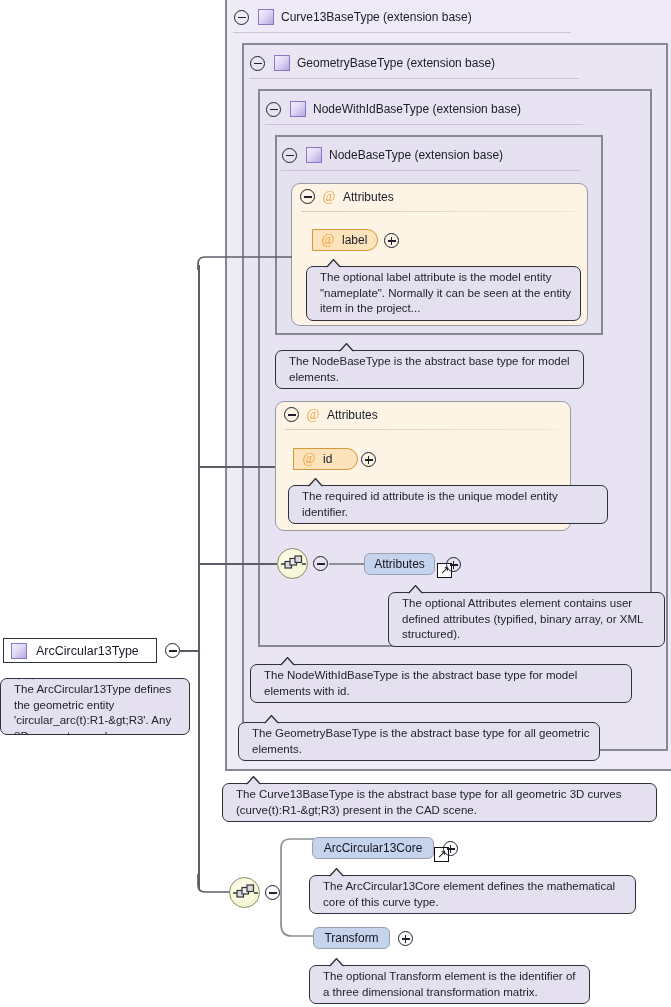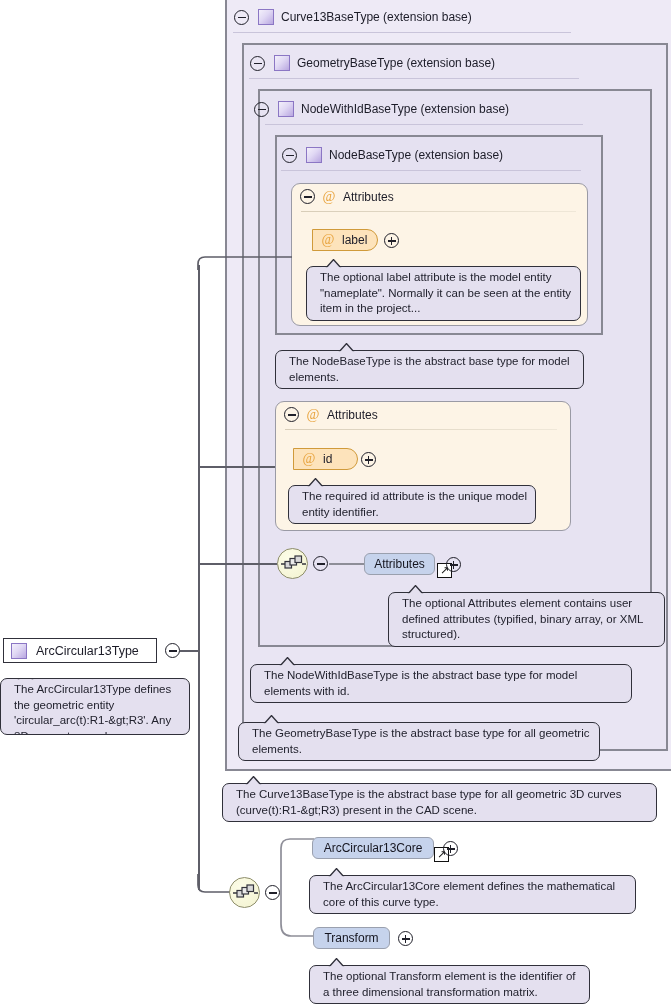--- a/index.html
+++ b/index.html
@@ -88,21 +88,21 @@
 
 <div class="typebox lvl2" style="left:242px;top:43px;width:426px;height:708px;"></div>
 <div class="typehdr" style="left:250px;top:52px;">
   <span class="pmc"></span>
   <span class="ctico" style="margin-left:9px;"></span>
   <span class="lbl">GeometryBaseType (extension base)</span>
 </div>
 <div class="hdrline" style="left:249px;top:78px;width:330px;"></div>
 
 <div class="typebox lvl3" style="left:258px;top:89px;width:394px;height:558px;"></div>
-<div class="typehdr" style="left:254px;top:98px;">
+<div class="typehdr" style="left:266px;top:98px;">
   <span class="pmc"></span>
   <span class="ctico" style="margin-left:9px;"></span>
   <span class="lbl">NodeWithIdBaseType (extension base)</span>
 </div>
 <div class="hdrline" style="left:265px;top:124px;width:318px;"></div>
 
 <div class="typebox lvl4" style="left:275px;top:135px;width:328px;height:200px;"></div>
 <div class="typehdr" style="left:282px;top:144px;text-align:center;">
   <span class="pmc"></span>
   <span class="ctico" style="margin-left:9px;"></span>
@@ -149,21 +149,21 @@
     <span class="atico">@</span>
     <span class="ttl">Attributes</span>
   </div>
   <div class="psep" style="left:9px;top:27px;width:272px;"></div>
 </div>
 <div class="attrchip" style="left:293px;top:448px;width:65px;">
   <span class="atico">@</span>
   <span>id</span>
 </div>
 <div class="pmc plus" style="position:absolute;left:361px;top:452px;"></div>
-<div class="doc" style="left:288px;top:485px;width:248px;">
+<div class="doc" style="left:288px;top:485px;width:320px;">
   <div class="tail">
     <svg width="17" height="10">
         <path d="M1 9 L8.5 0.6 L16 9" fill="#e4e0ef" stroke="#30303a" stroke-width="1.4"></path>
         <path d="M0 9.2 L17 9.2" stroke="#e4e0ef" stroke-width="2"></path>
       </svg>
   </div>
   <span>The required id attribute is the unique model entity identifier.</span>
 </div>
 
 <div class="seqico" style="left:277px;top:548px;">

